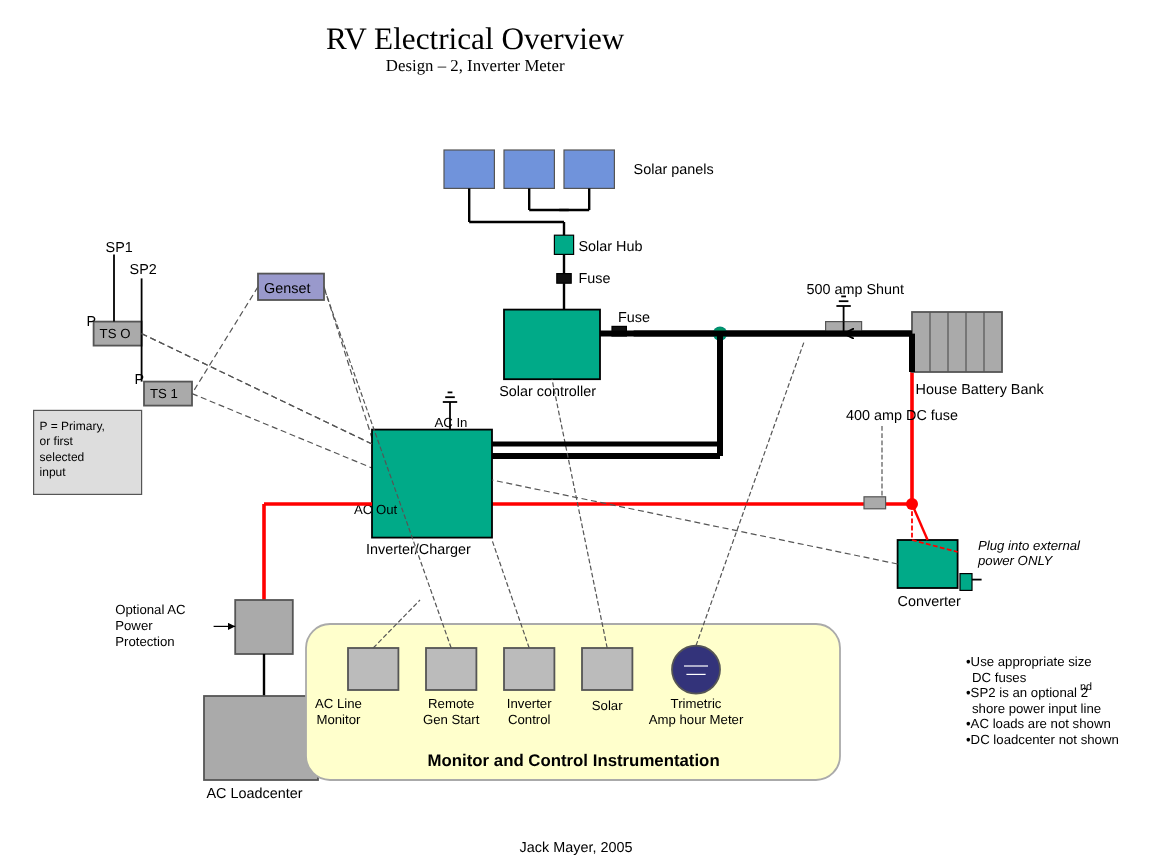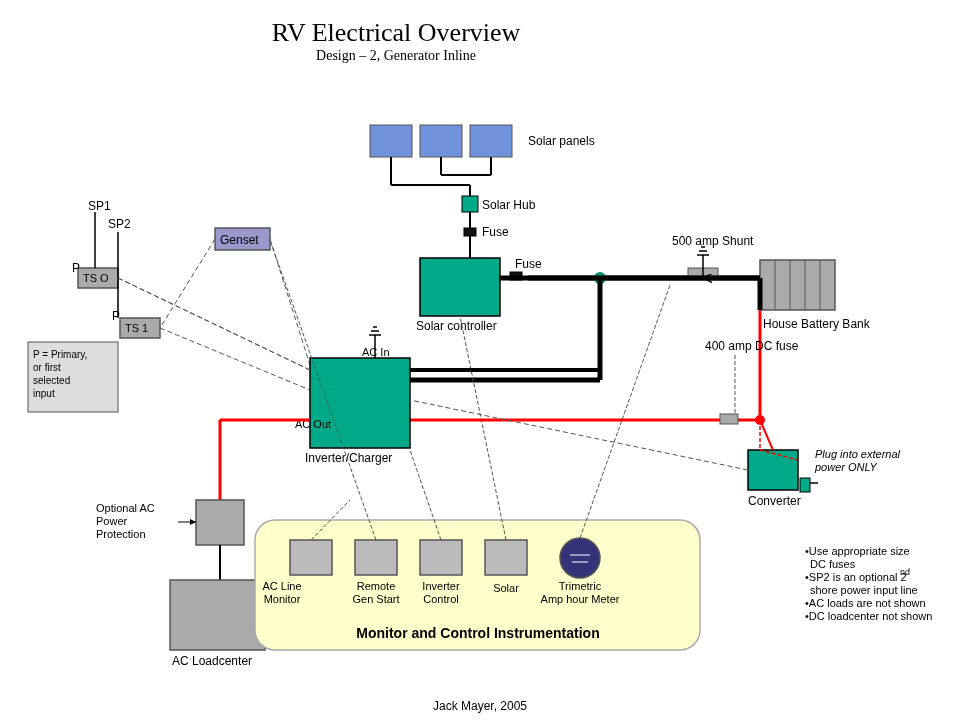--- a/index.html
+++ b/index.html
@@ -36,21 +36,21 @@
       width: 960px;
       height: 720px;
     }
   </style>
 </head>
 <body>
 
 <div class="diagram-container">
   <div class="title-area" style="position:absolute; top:8px; left:0; right:0; text-align:center;">
     <div class="main-title">RV Electrical Overview</div>
-    <div class="sub-title">Design – 2, Generator Inline</div>
+    <div class="sub-title">Design – 2, Inverter Meter</div>
   </div>
 
   <svg viewBox="0 0 960 720" xmlns="http://www.w3.org/2000/svg">
 
     <rect x="370" y="125" width="42" height="32" fill="#7093db" stroke="#555" stroke-width="1"></rect>
     <rect x="420" y="125" width="42" height="32" fill="#7093db" stroke="#555" stroke-width="1"></rect>
     <rect x="470" y="125" width="42" height="32" fill="#7093db" stroke="#555" stroke-width="1"></rect>
     <text x="528" y="145" font-size="12" font-family="Arial" fill="#000">Solar panels</text>
 
     <line x1="391" y1="157" x2="391" y2="185" stroke="#000" stroke-width="2"></line>

